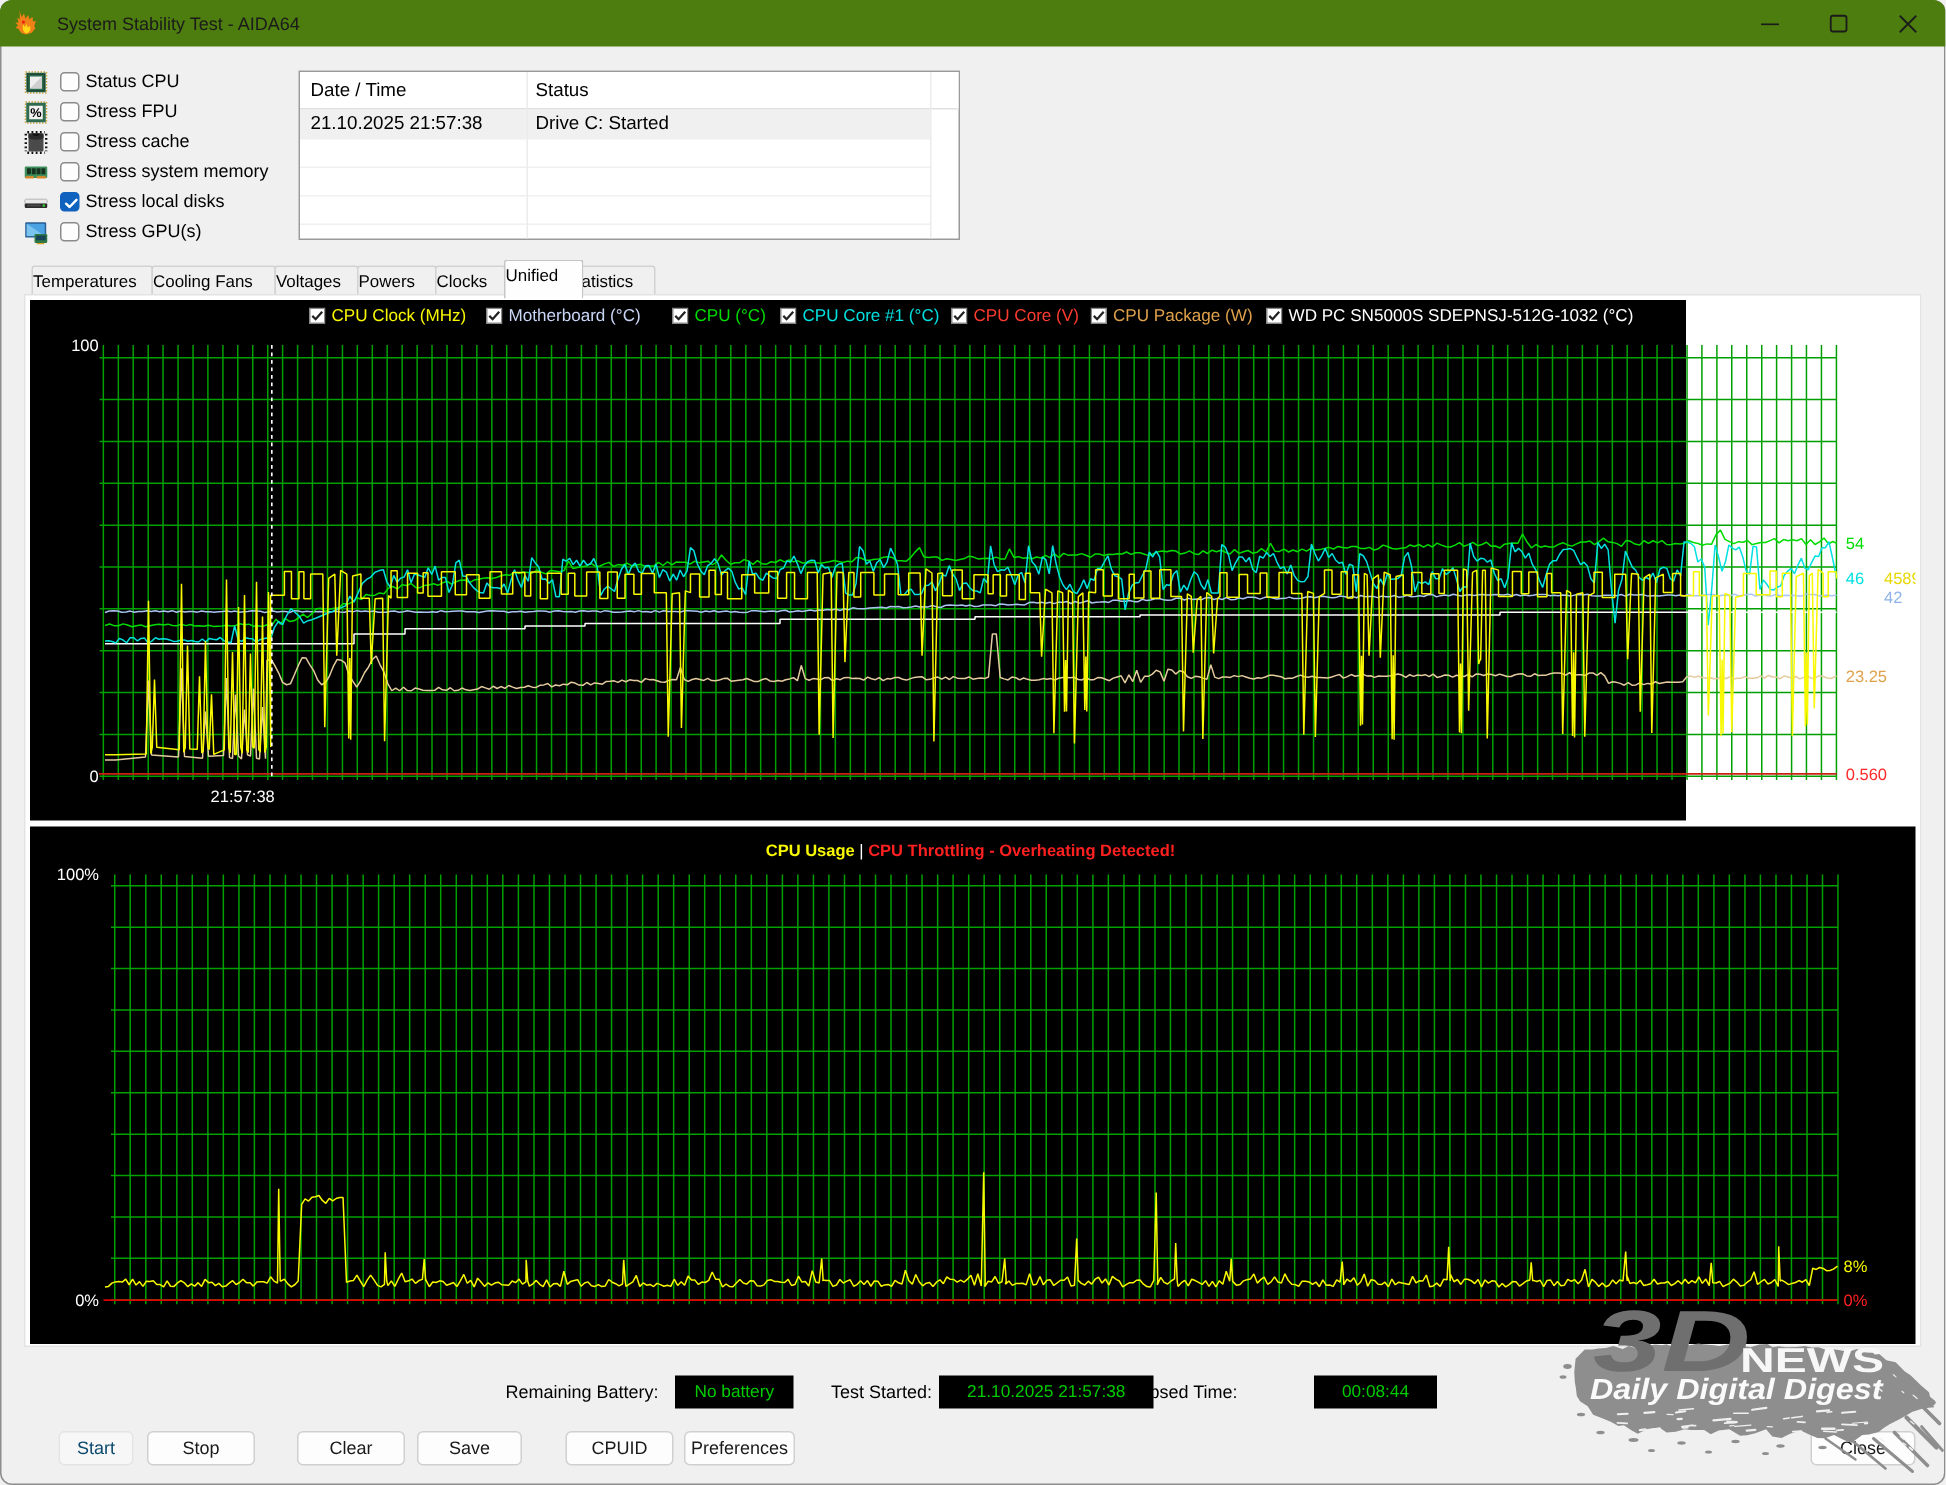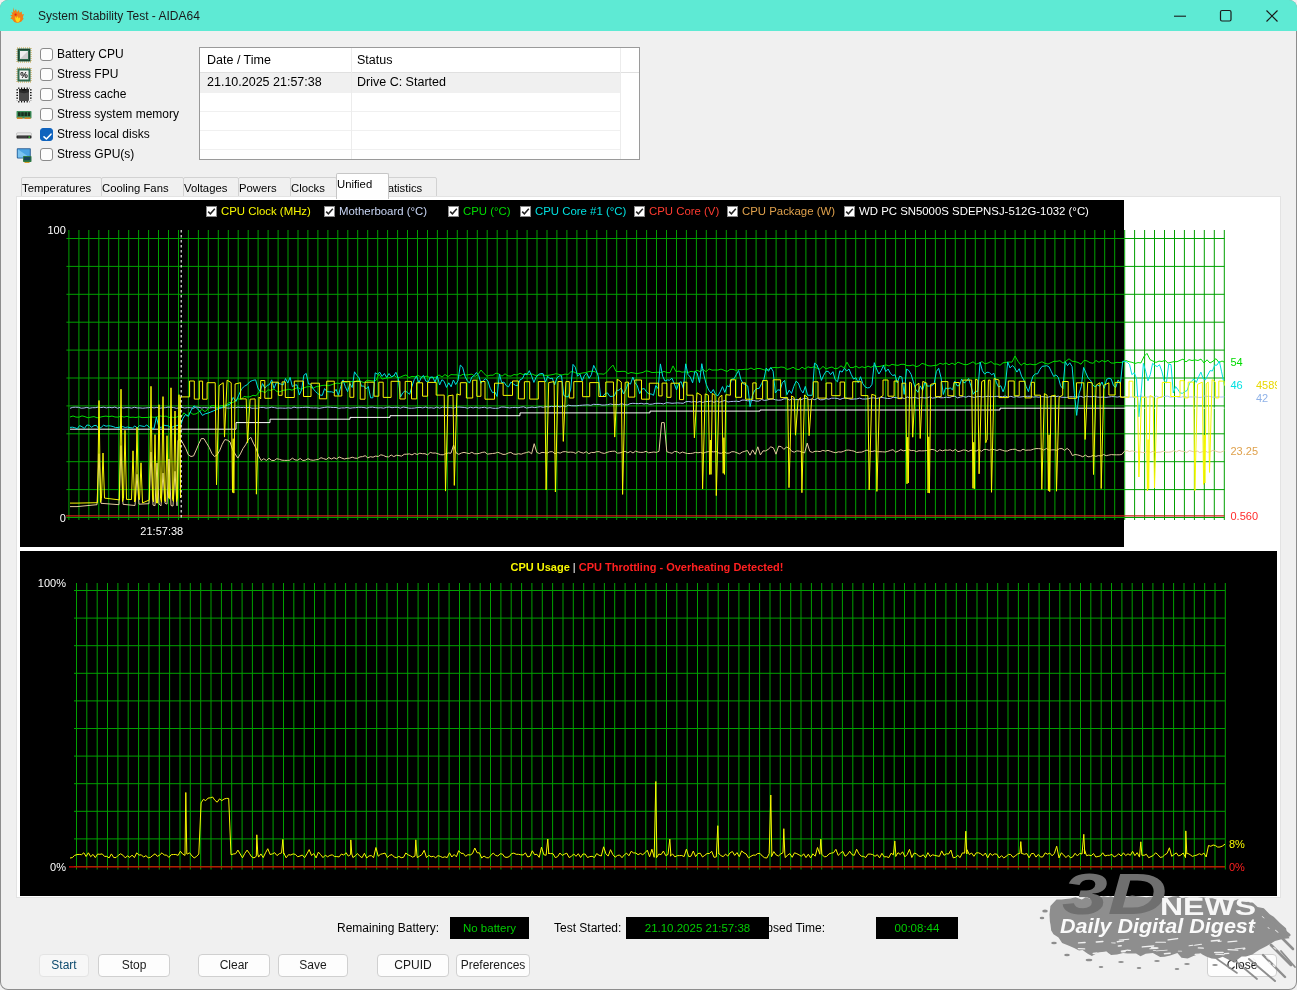--- a/index.html
+++ b/index.html
@@ -1,18 +1,18 @@
 <!DOCTYPE html>
 <html><head>
 <meta charset="utf-8">
 <style>
 * { margin:0; padding:0; box-sizing:border-box; }
 html,body { width:1297px; height:990px; background:#f0f0f0; font-family:"Liberation Sans",sans-serif; overflow:hidden; }
 #win { position:absolute; left:0; top:0; width:1297px; height:990px; background:#f0f0f0; border-radius:8px; overflow:hidden; box-shadow:inset 0 0 0 1px rgba(60,60,60,.55); }
-#titlebar { position:absolute; left:0; top:0; width:100%; height:31px; background:#5eead4; }
+#titlebar { position:absolute; left:0; top:0; width:100%; height:31px; background:#4d7c0f; }
 #title { position:absolute; left:38px; top:9px; font-size:12px; color:#1b1b1b; }
 .abs { position:absolute; }
 .lbl { font-size:12px; color:#000; white-space:nowrap; }
 .cb { position:absolute; width:13px; height:13px; background:#fdfdfd; border:1px solid #8b8b8b; border-radius:3px; }
 .cb.on { background:#0f63be; border-color:#0f63be; }
 
 #tbl { position:absolute; left:199px; top:47px; width:441px; height:113px; background:#fff; border:1px solid #9a9a9a; }
 #tbl .hdr { position:absolute; left:0; top:0; width:100%; height:25px; background:#fff; border-bottom:1px solid #e0e0e0; }
 #tbl .row1 { position:absolute; left:0; top:25px; width:420px; height:19px; background:#f0f0f0; }
 #tbl .gl { position:absolute; left:0; width:420px; height:1px; background:#f0f0f0; }
@@ -57,21 +57,21 @@
   <div class="abs" style="left:16px;top:46.5px;width:16px;height:16px"><svg width="16" height="16" viewBox="0 0 16 16">
  <g stroke="#caa23c" stroke-width="1" stroke-dasharray="1,1">
           <path d="M1 1H15V15H1Z" fill="none"></path>
         </g>
  <rect x="1.5" y="1.5" width="13" height="13" fill="#2f6b4f"></rect>
  <rect x="2.5" y="2.5" width="11" height="11" fill="none" stroke="#1d4733" stroke-width="1"></rect>
  <rect x="4" y="4" width="8" height="8" fill="#efefef"></rect>
  <path d="M4 12 L12 4 L12 12 Z" fill="#cfcfcf"></path>
  </svg></div>
 <div class="cb" style="left:40px;top:48.0px"></div>
-<div class="abs lbl" style="left:57px;top:47.0px">Battery CPU</div>
+<div class="abs lbl" style="left:57px;top:47.0px">Status CPU</div>
 <div class="abs" style="left:16px;top:66.5px;width:16px;height:16px"><svg width="16" height="16" viewBox="0 0 16 16">
  <g stroke="#caa23c" stroke-width="1" stroke-dasharray="1,1">
           <path d="M1 1H15V15H1Z" fill="none"></path>
         </g>
  <rect x="1.5" y="1.5" width="13" height="13" fill="#2f6b4f"></rect>
  <rect x="3.5" y="3.5" width="9" height="9" fill="#f2f2f2"></rect>
  <text x="8" y="10.8" font-size="8.5" font-weight="bold" fill="#000" text-anchor="middle">%</text>
  </svg></div>
 <div class="cb" style="left:40px;top:68.0px"></div>
 <div class="abs lbl" style="left:57px;top:67.0px">Stress FPU</div>

